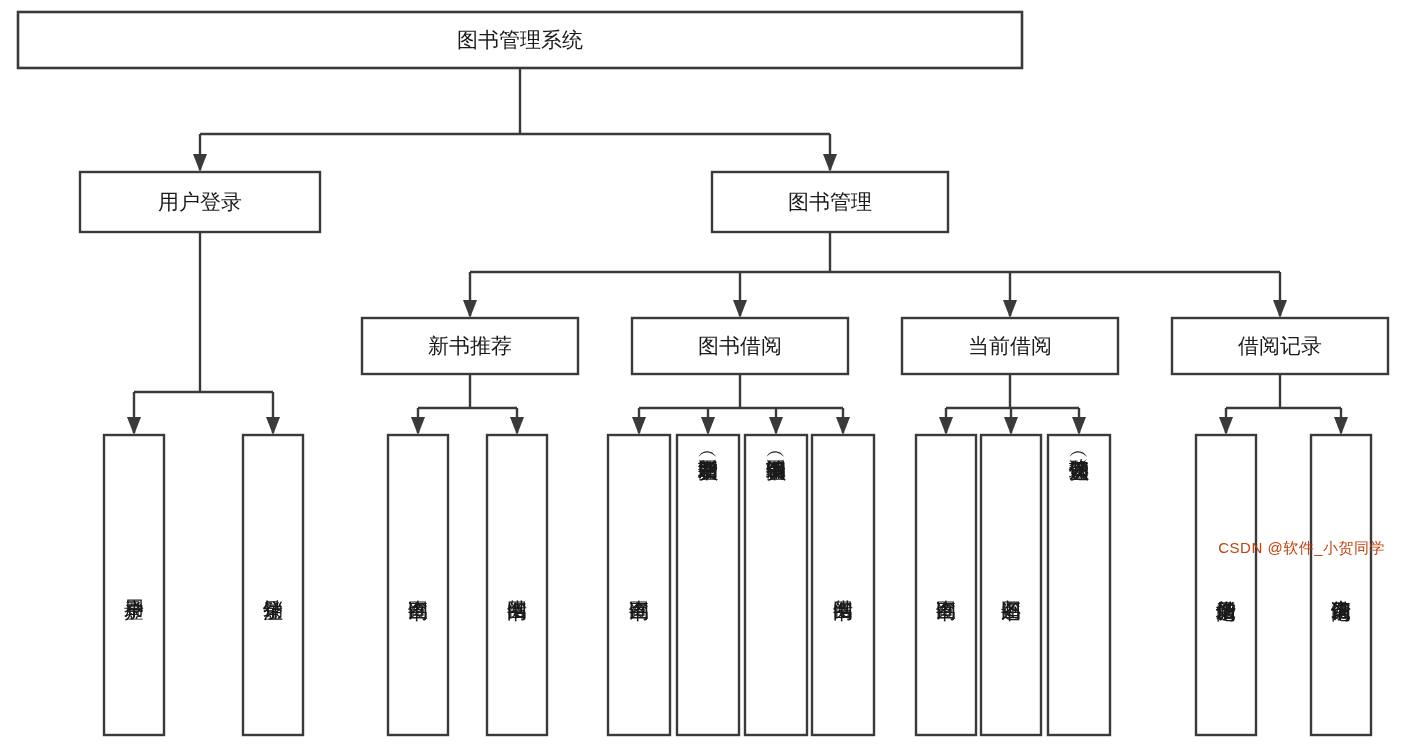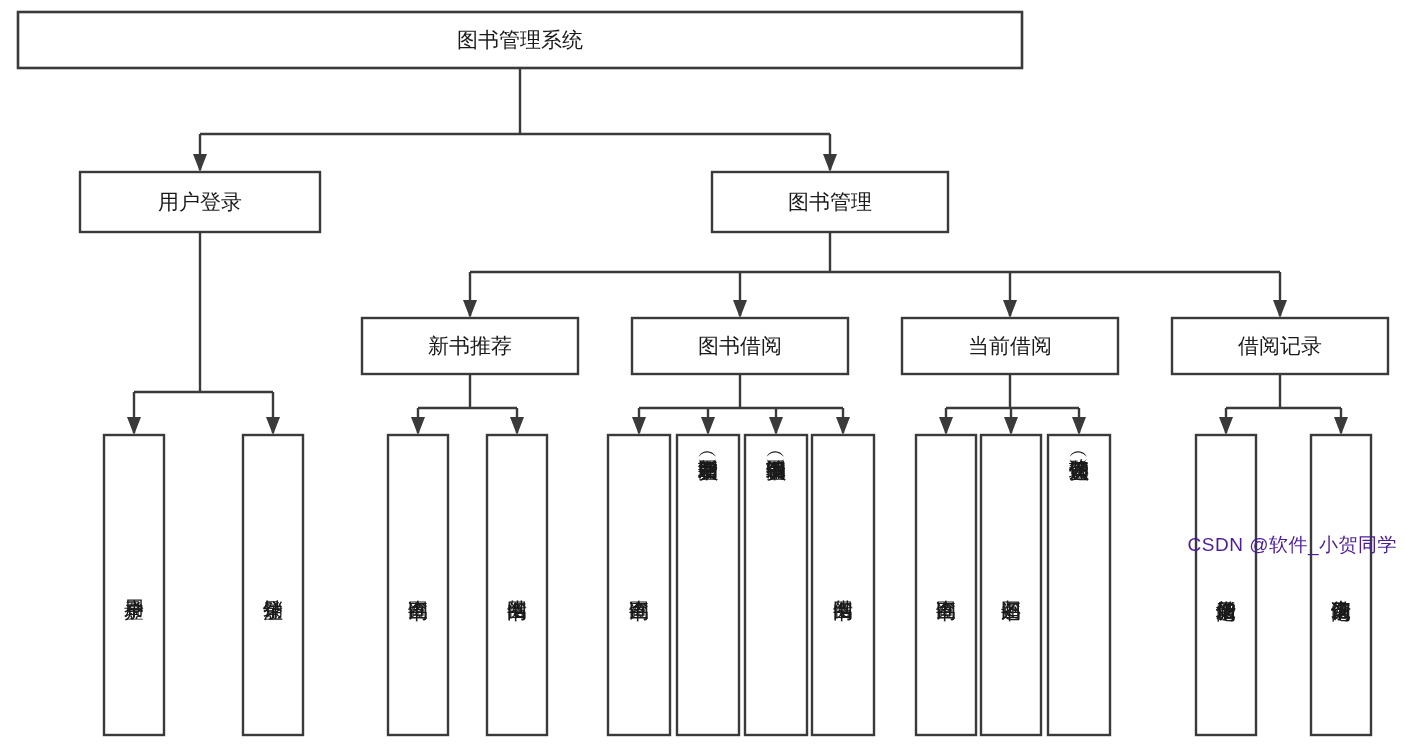--- a/index.html
+++ b/index.html
@@ -71,25 +71,25 @@
     display: flex;
     align-items: flex-start;
     justify-content: center;
     pointer-events: none;
   }
   .leaf-label-wrap.centered {
     align-items: center;
   }
   .watermark {
     position: absolute;
-    right: 8px;
+    right: 20px;
     bottom: 6px;
     font-family: "Liberation Sans", "DejaVu Sans", sans-serif;
-    font-size: 19px;
-    color: #4c1d95;
+    font-size: 15px;
+    color: #c2410c;
     white-space: nowrap;
     letter-spacing: 0.5px;
   }
 </style>
 </head>
 <body>
 
 <div id="diagram-root">
 
   <svg id="tree-svg" viewBox="0 0 1405 747">

